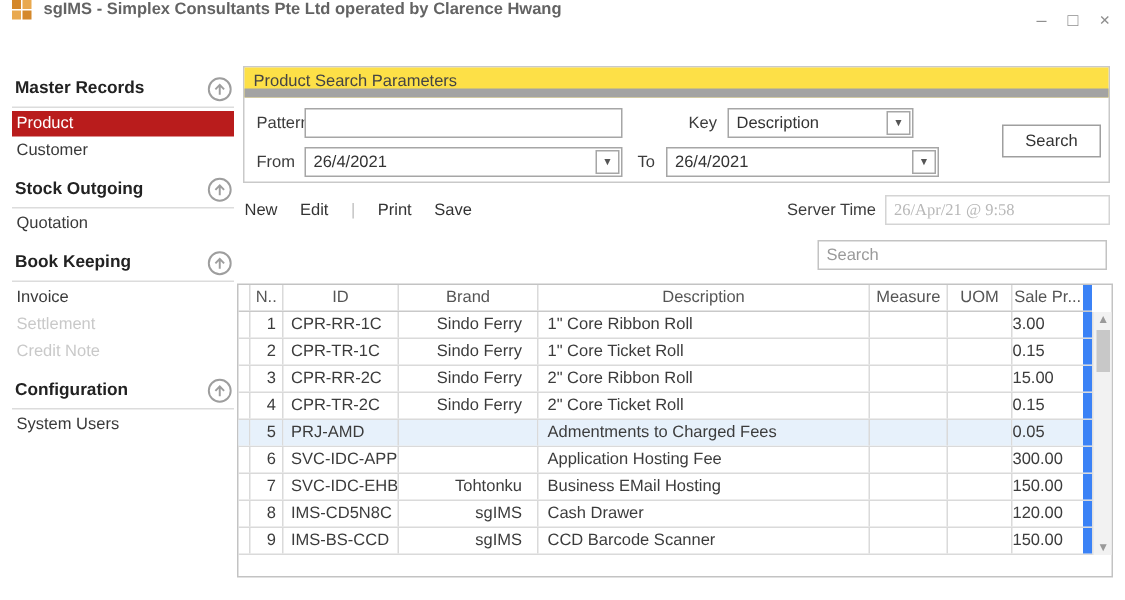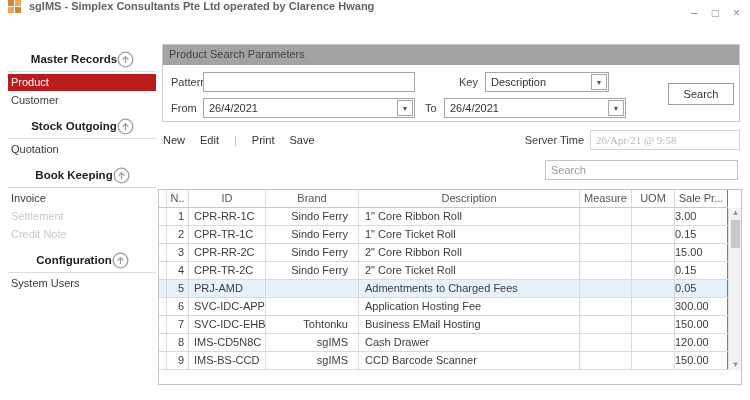--- a/index.html
+++ b/index.html
@@ -12,32 +12,32 @@
   .app-icon{width:13px;height:13px;display:grid;grid-template-columns:6px 6px;grid-template-rows:6px 6px;gap:1px;margin-right:8px;}
   .app-icon span{display:block;}
   .app-icon .q1{background:#d4882b;} .app-icon .q2{background:#e9a94f;}
   .app-icon .q3{background:#e9a94f;} .app-icon .q4{background:#d4882b;}
   .win-title{color:#636363;font-weight:700;font-size:11px;}
   .win-controls{position:absolute;right:10px;top:0;height:26px;display:flex;align-items:center;gap:14px;color:#8f8f8f;font-size:12px;}
   .win-controls span{cursor:default;line-height:12px;}
 
   
   .sidebar{position:absolute;left:0;top:26px;width:158px;bottom:0;padding:24px 0 0 8px;background:#fff;}
-  .side-header{height:18px;margin-top:8px;display:flex;align-items:center;justify-content:center;padding-right:3px;}
+  .side-header{height:18px;margin-top:8px;display:flex;align-items:center;justify-content:space-between;padding-right:3px;}
   .side-header:first-child{margin-top:0;}
   .side-header .hl{font-weight:700;font-size:11.5px;color:#222;padding-left:2px;}
   .side-divider{height:1px;background:#dcdcdc;margin:3px 0 2px 0;width:148px;}
   .side-item{height:17px;line-height:17px;padding-left:3px;margin:1px 0;color:#3a3a3a;width:148px;cursor:default;}
   .side-item.selected{background:#b91c1c;color:#fff;}
   .side-item.disabled{color:#c9c9c9;}
   .circ-icon{width:17px;height:17px;flex:0 0 auto;}
 
   
   .panel{position:absolute;left:162px;top:44px;width:578px;height:78px;border:1px solid #c9c9c9;background:#fff;}
-  .panel-header{height:20px;background:#a3a3a3;border-bottom:2px solid #a3a3a3;line-height:19px;padding-left:6px;color:#444;}
+  .panel-header{height:20px;background:#fde047;border-bottom:6px solid #a3a3a3;line-height:19px;padding-left:6px;color:#444;}
   .fld-label{position:absolute;color:#3c3c3c;}
   .tbox{position:absolute;height:20px;border:1px solid #a6a6a6;background:#fff;padding:0 4px;font-size:11px;
     font-family:"Liberation Sans","DejaVu Sans",sans-serif;color:#333;}
   .combo{position:absolute;height:20px;border:1px solid #a6a6a6;background:#fff;display:flex;align-items:center;}
   .combo .val{flex:1;padding-left:5px;color:#333;}
   .combo .arrow-btn{width:16px;height:16px;margin-right:1px;border:1px solid #a6a6a6;background:#fff;
     display:flex;align-items:center;justify-content:center;font-size:7px;color:#555;}
   .search-btn{position:absolute;left:505px;top:38px;width:66px;height:22px;border:1px solid #9f9f9f;background:#fff;
     color:#333;font-size:11px;text-align:center;line-height:20px;cursor:default;}
 
@@ -54,21 +54,21 @@
   .grid-search{position:absolute;left:545px;top:160px;width:193px;height:20px;border:1px solid #c3c3c3;
     padding:0 5px;font-size:11px;color:#333;font-family:"Liberation Sans","DejaVu Sans",sans-serif;}
   .grid-search::placeholder{color:#9a9a9a;}
 
   
   .grid{position:absolute;left:158px;top:189px;width:584px;height:196px;border:1px solid #c3c3c3;background:#fff;}
   .tr{display:flex;height:18px;border-bottom:1px solid #dadada;}
   .tr.head{border-bottom:1px solid #c9c9c9;}
   .tr.selected .td{background:#e7f1fb;}
   .td{border-right:1px solid #dadada;height:100%;line-height:17px;overflow:hidden;white-space:nowrap;}
-  .td.last{border-right:1px solid #3b82f6;}
+  .td.last{border-right:6px solid #3b82f6;}
   .c-ind{width:8px;flex:0 0 auto;}
   .c-n{width:22px;flex:0 0 auto;text-align:right;padding-right:4px;}
   .c-id{width:77px;flex:0 0 auto;padding-left:5px;}
   .c-brand{width:93px;flex:0 0 auto;text-align:right;padding-right:10px;}
   .c-desc{flex:1;padding-left:6px;}
   .c-measure{width:52px;flex:0 0 auto;}
   .c-uom{width:43px;flex:0 0 auto;}
   .c-price{width:53px;flex:0 0 auto;text-align:left;padding-right:4px;}
   .head .td{text-align:center;color:#555;padding-left:0;padding-right:0;}
   .head .c-price{padding-right:0;}

